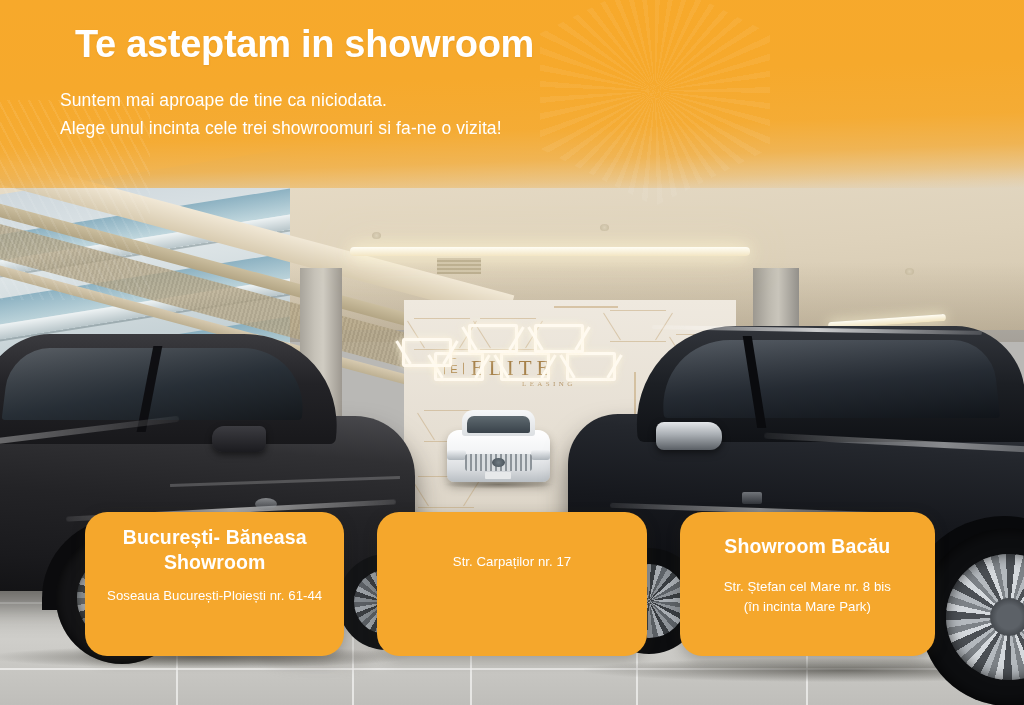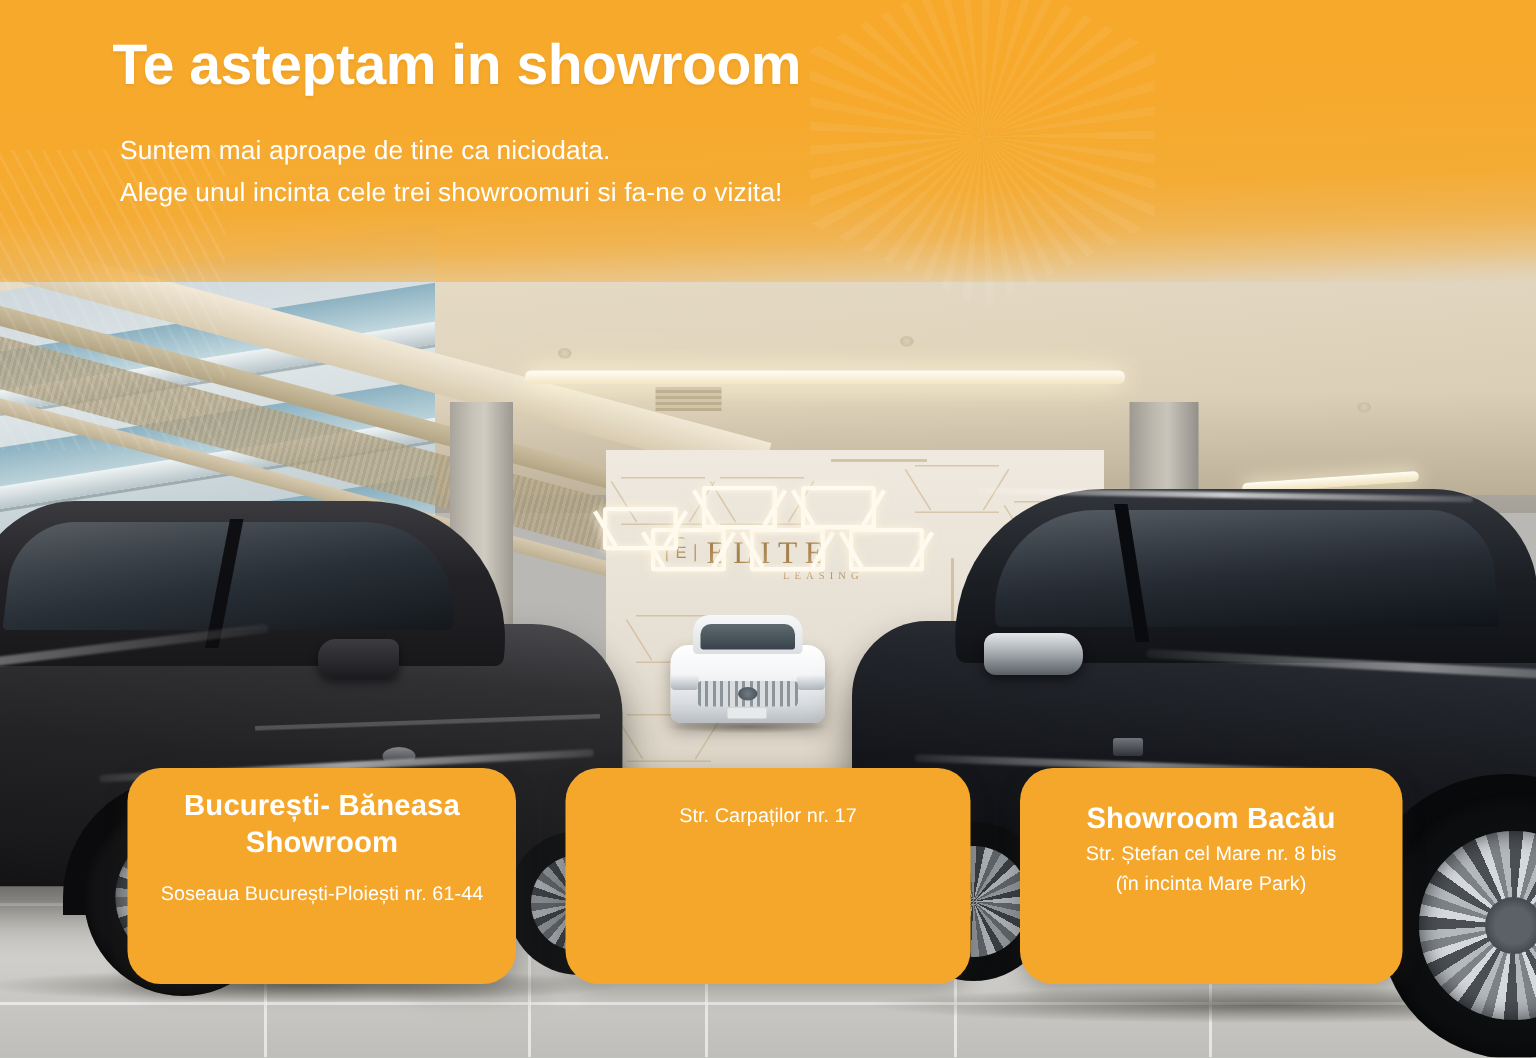--- a/index.html
+++ b/index.html
@@ -442,21 +442,21 @@
     text-shadow:0 1px 2px rgba(180,110,10,.18);
     z-index:6;
     margin-left:15px;
   }
   .subtitle {
     position:absolute; left:60px; top:86px;
     font-size:17.5px; font-weight:400; color:#ffffff;
     line-height:1.62; letter-spacing:.1px;
     z-index:6;
   }
-  .subtitle div { white-space:nowrap;margin-left:20px; }
+  .subtitle div { white-space:nowrap; }
 
   
   .cards {
     position:absolute; left:85px; top:512px;
     width:850px; height:144px;
     display:flex; gap:33px;
     z-index:8;
   }
   .card {
     background:#f5a72c;
@@ -474,21 +474,21 @@
   .card-title {
     font-size:19.5px; font-weight:700; line-height:1.28;
     letter-spacing:.1px;
   }
   .card-title span { display:block; }
   .card-addr {
     margin-top:11px;
     font-size:13.2px; font-weight:400; line-height:1.52;
     letter-spacing:.05px;
   }
-  .card-2 .card-addr, .card-3 .card-addr { margin-top:0; }
+  .card-2 .card-addr, .card-3 .card-addr { margin-top:18px; }
   .card-addr div { white-space:nowrap; }
 </style>
 </head>
 <body>
 
 <div class="banner">
 
   <div class="photo">
 
     <div class="ceiling"></div>

